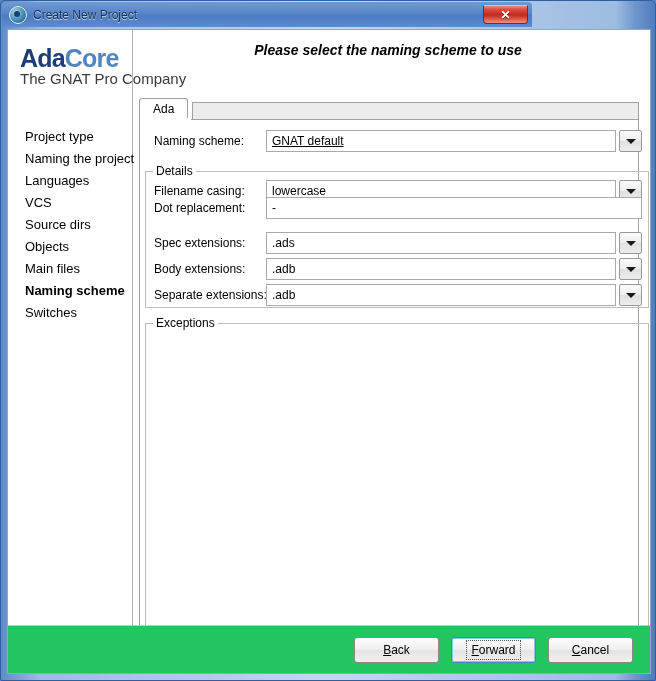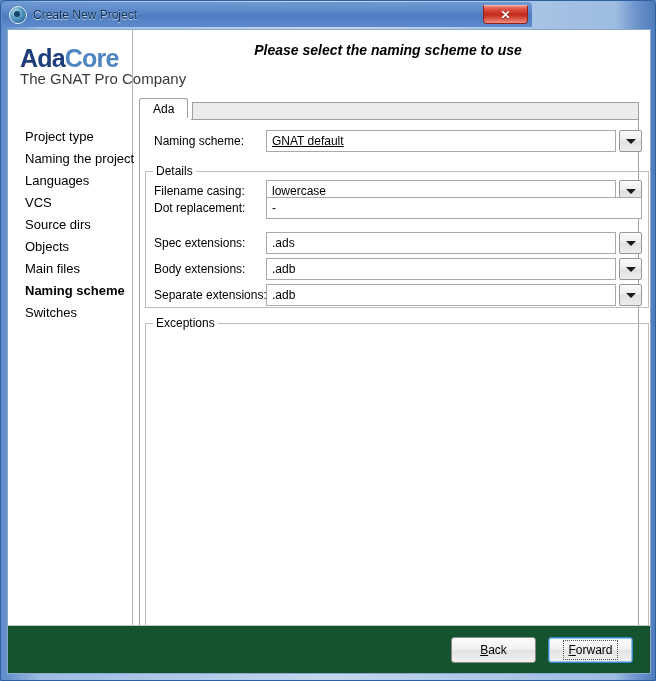--- a/index.html
+++ b/index.html
@@ -358,21 +358,21 @@
     flex: 0 0 auto;
   }
 
   
   .buttonbar {
     position: absolute;
     left: 0; bottom: 0;
     width: 100%;
     height: 48px;
     box-sizing: border-box;
-    background: #14532d;
+    background: #22c55e;
     border-top: 1px solid #c6c6c6;
     display: flex;
     align-items: center;
     justify-content: flex-end;
     padding-right: 17px;
   }
   .dlg-btn {
     box-sizing: border-box;
     width: 85px;
     height: 26px;
@@ -505,16 +505,19 @@
 
     </div>
 
     <div class="buttonbar" id="footer-buttons">
         <div class="dlg-btn">
           <span class="btn-inner"><span class="mnem">B</span>ack</span>
         </div>
         <div class="dlg-btn focused">
           <span class="btn-inner"><span class="mnem">F</span>orward</span>
         </div>
+        <div class="dlg-btn">
+          <span class="btn-inner"><span class="mnem">C</span>ancel</span>
+        </div>
       </div>
 
   </div>
 </div>
 
 </body></html>

